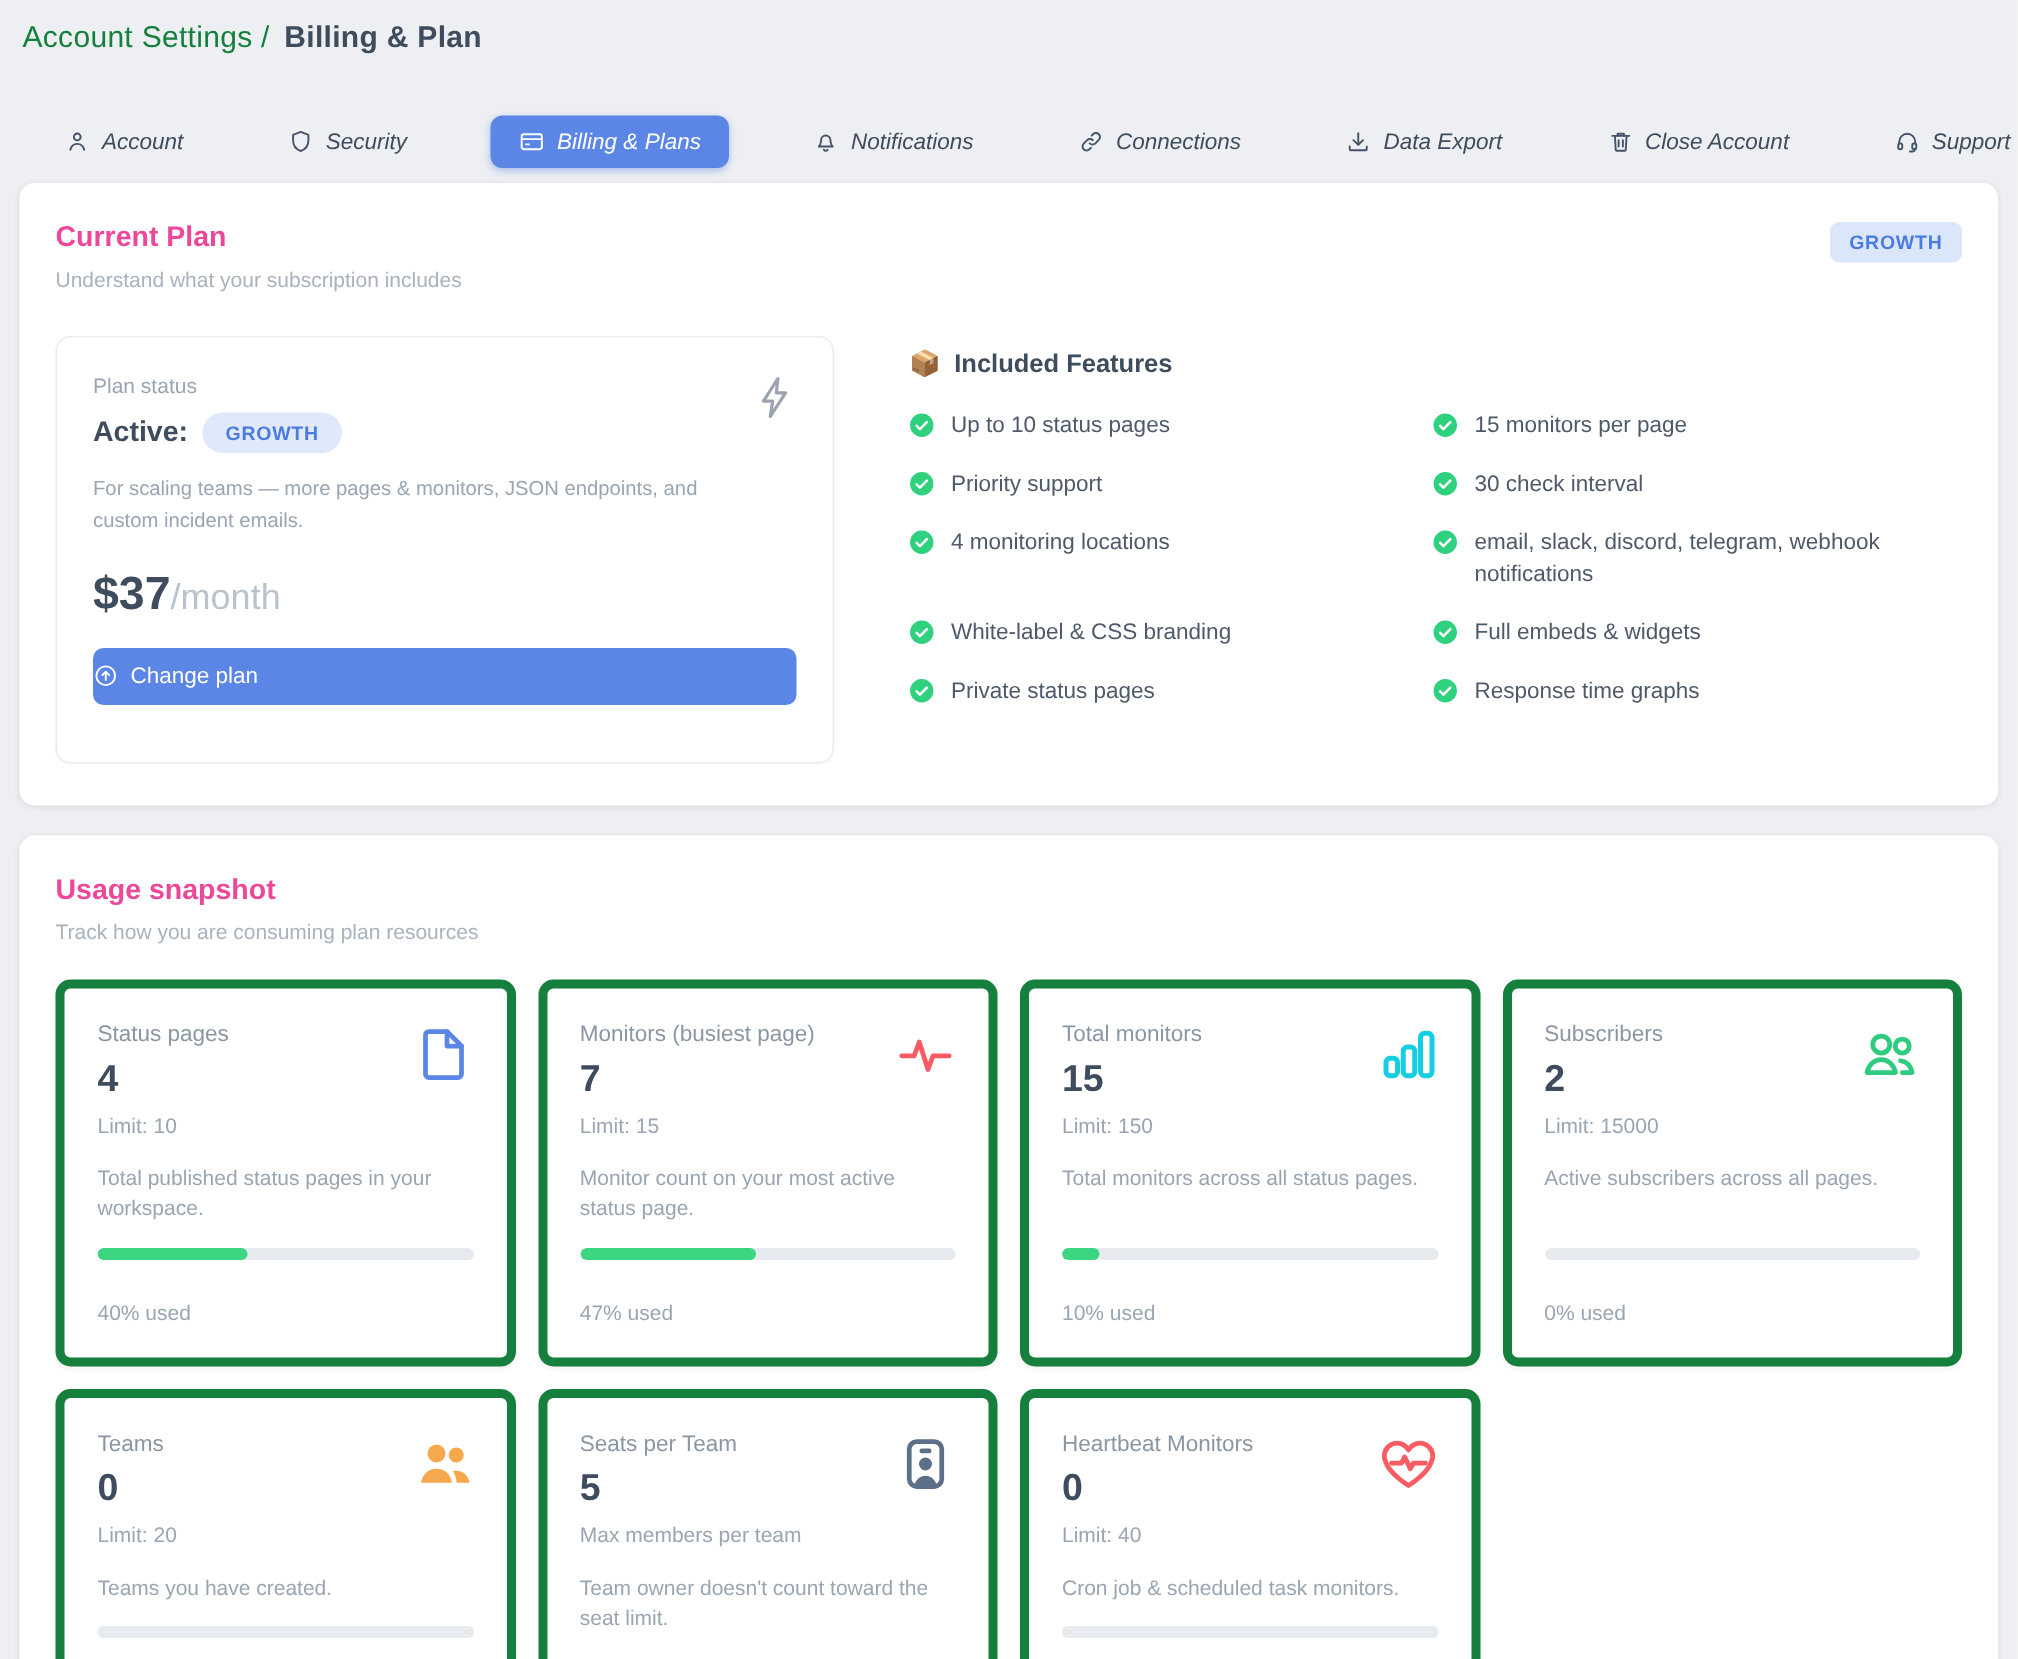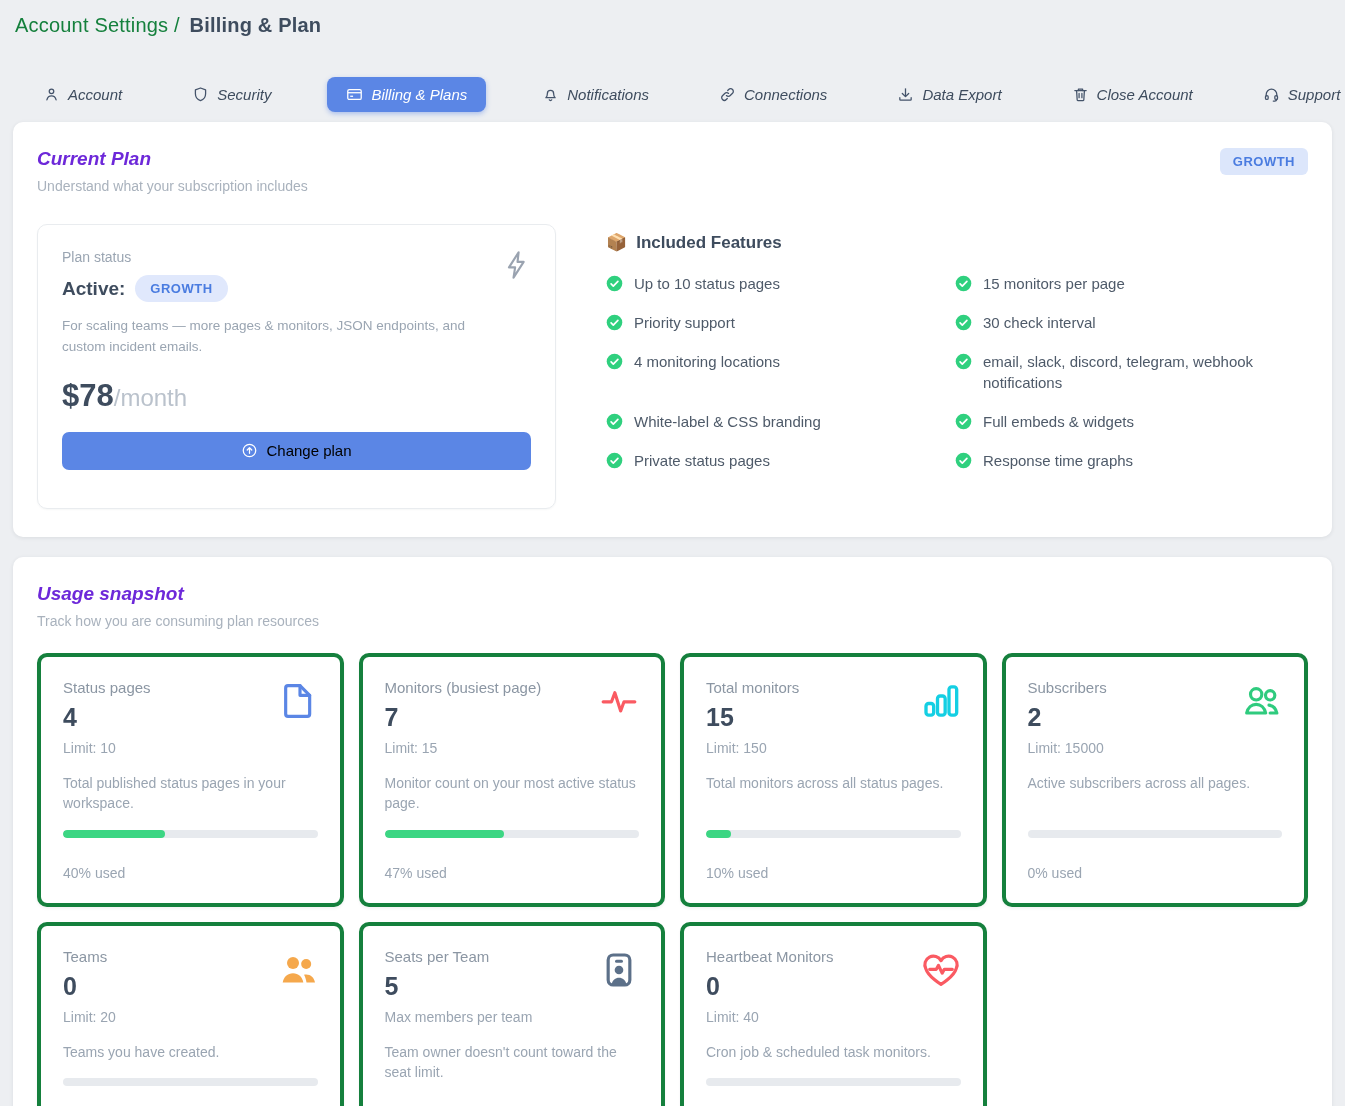--- a/index.html
+++ b/index.html
@@ -19,56 +19,56 @@
   .tab .tab-icon { width:17px; height:17px; display:inline-flex; color:#44536a; }
   .tab .tab-icon svg { width:100%; height:100%; }
   .tab.active { background:#5b86e5; color:#ffffff; box-shadow:0 2px 5px rgba(91,134,229,.45); padding:9px 19px; }
   .tab.active .tab-icon { color:#ffffff; }
 
   
   .card { background:#ffffff; border-radius:10px; box-shadow:0 1px 4px rgba(30,40,60,.09);
           padding:26px 24px 28px; margin-top:10px; }
   .card + .card { margin-top:20px; }
   .card-head { display:flex; justify-content:space-between; align-items:flex-start; }
-  .card-title { font-size:19px; font-weight:700; color:#6d28d9;font-style:italic; }
+  .card-title { font-size:19px; font-weight:700; color:#ec4899; }
   .card-sub { font-size:14px; color:#a9b2bd; margin-top:8px;text-align:right; }
   .section-badge { background:#dce6fb; color:#4a7ce0; font-size:13px; font-weight:600;
                    letter-spacing:.5px; padding:6px 13px; border-radius:6px; }
 
   
   .plan-body { display:flex; gap:50px; margin-top:30px; }
   .status-card { width:519px; min-height:285px; border:1px solid #e9ecef; border-radius:10px;
                  padding:24px; position:relative; box-shadow:0 1px 2px rgba(30,40,60,.04); }
   .status-label { font-size:14px; color:#9aa5b2; }
   .status-active-row { display:flex; align-items:center; gap:10px; margin-top:10px; }
   .status-active { font-size:19px; font-weight:700; color:#3e4c5e; }
   .plan-pill { background:#e0e8fc; color:#4a7ce0; font-size:13px; font-weight:600;
                letter-spacing:.5px; padding:6px 15px; border-radius:999px; }
   .status-desc { font-size:13.5px; color:#9aa5b2; line-height:1.55; margin-top:14px; max-width:420px; }
   .price-row { margin-top:20px; }
   .price { font-size:31px; font-weight:700; color:#3e4c5e; }
   .period { font-size:24px; color:#bac2cc; }
   .change-btn { margin-top:18px; width:100%; height:38px; background:#5b86e5; border:none;
-                border-radius:7px; color:#000000; font-size:15px; font-family:inherit;
-                display:flex; align-items:center; justify-content:center; gap:8px; cursor:pointer; }
+                border-radius:7px; color:#ffffff; font-size:15px; font-family:inherit;
+                display:flex; align-items:center; justify-content:flex-start; gap:8px; cursor:pointer; }
   .change-btn .btn-icon { width:17px; height:17px; display:inline-flex; color:#fff; }
   .change-btn .btn-icon svg { width:100%; height:100%; }
   .bolt { position:absolute; top:22px; right:22px; width:32px; height:36px; color:#9aa3b0; }
   .bolt svg { width:100%; height:100%; }
 
   .features { flex:1; padding-top:8px; }
   .features-title { display:flex; align-items:center; gap:9px; font-size:17px; font-weight:700; color:#3e4c5e; }
   .features-grid { display:grid; grid-template-columns:345px 1fr; column-gap:4px; row-gap:17px; margin-top:20px; }
   .feature { display:flex; align-items:flex-start; gap:11px; font-size:15px; color:#4e5a69; line-height:1.45; max-width:320px; }
   .feature .check { width:17px; height:17px; flex:0 0 17px; margin-top:2px; color:#2fd07e; }
   .feature .check svg { width:100%; height:100%; }
 
   
   .usage-grid { display:grid; grid-template-columns:repeat(4,1fr); gap:15px; margin-top:24px; }
-  .ucard { border:4px solid #15803d; border-radius:10px; padding:22px; display:flex; flex-direction:column;
+  .ucard { border:6px solid #15803d; border-radius:10px; padding:22px; display:flex; flex-direction:column;
            box-shadow:0 2px 3px rgba(30,40,60,.05); min-height:196px; background:#fff; }
   .ucard-top { display:flex; justify-content:space-between; align-items:flex-start; }
   .ucard-label { font-size:15px; color:#8b96a3; }
   .ucard-value { font-size:25px; font-weight:700; color:#3e4c5e; margin-top:7px; }
   .ucard-sub { font-size:14px; color:#9aa5b2; margin-top:8px; }
   .ucard-icon { width:40px; height:40px; display:inline-flex; margin-top:2px; }
   .ucard-icon svg { width:100%; height:100%; }
   .ucard-desc { font-size:14px; color:#9aa5b2; line-height:1.45; margin-top:17px; }
   .progress-wrap { margin-top:auto; padding-top:16px; }
   .progress-track { height:8px; background:#e7eaee; border-radius:99px; overflow:hidden; }
@@ -179,21 +179,21 @@
         <span class="bolt"><svg viewBox="0 0 24 24" fill="none" stroke="currentColor" stroke-width="1.6" stroke-linejoin="round">
               <path d="M13.2 2.5L6 13.8h4.6L9.4 21.5l7.6-11.8h-4.6z"></path>
             </svg></span>
         <div class="status-label">Plan status</div>
         <div class="status-active-row">
           <span class="status-active">Active:</span>
           <span class="plan-pill">GROWTH</span>
         </div>
         <div class="status-desc">For scaling teams — more pages &amp; monitors, JSON endpoints, and custom incident emails.</div>
         <div class="price-row">
-          <span class="price">$78</span><span class="period">/month</span>
+          <span class="price">$37</span><span class="period">/month</span>
         </div>
         <button class="change-btn">
           <span class="btn-icon">
               <svg viewBox="0 0 24 24" fill="none" stroke="currentColor" stroke-width="1.8" stroke-linecap="round" stroke-linejoin="round">
                 <circle cx="12" cy="12" r="8.8"></circle>
                 <path d="M12 16V8.6"></path>
                 <path d="M8.8 11.4L12 8.2l3.2 3.2"></path>
               </svg>
             </span>
           <span>Change plan</span>

